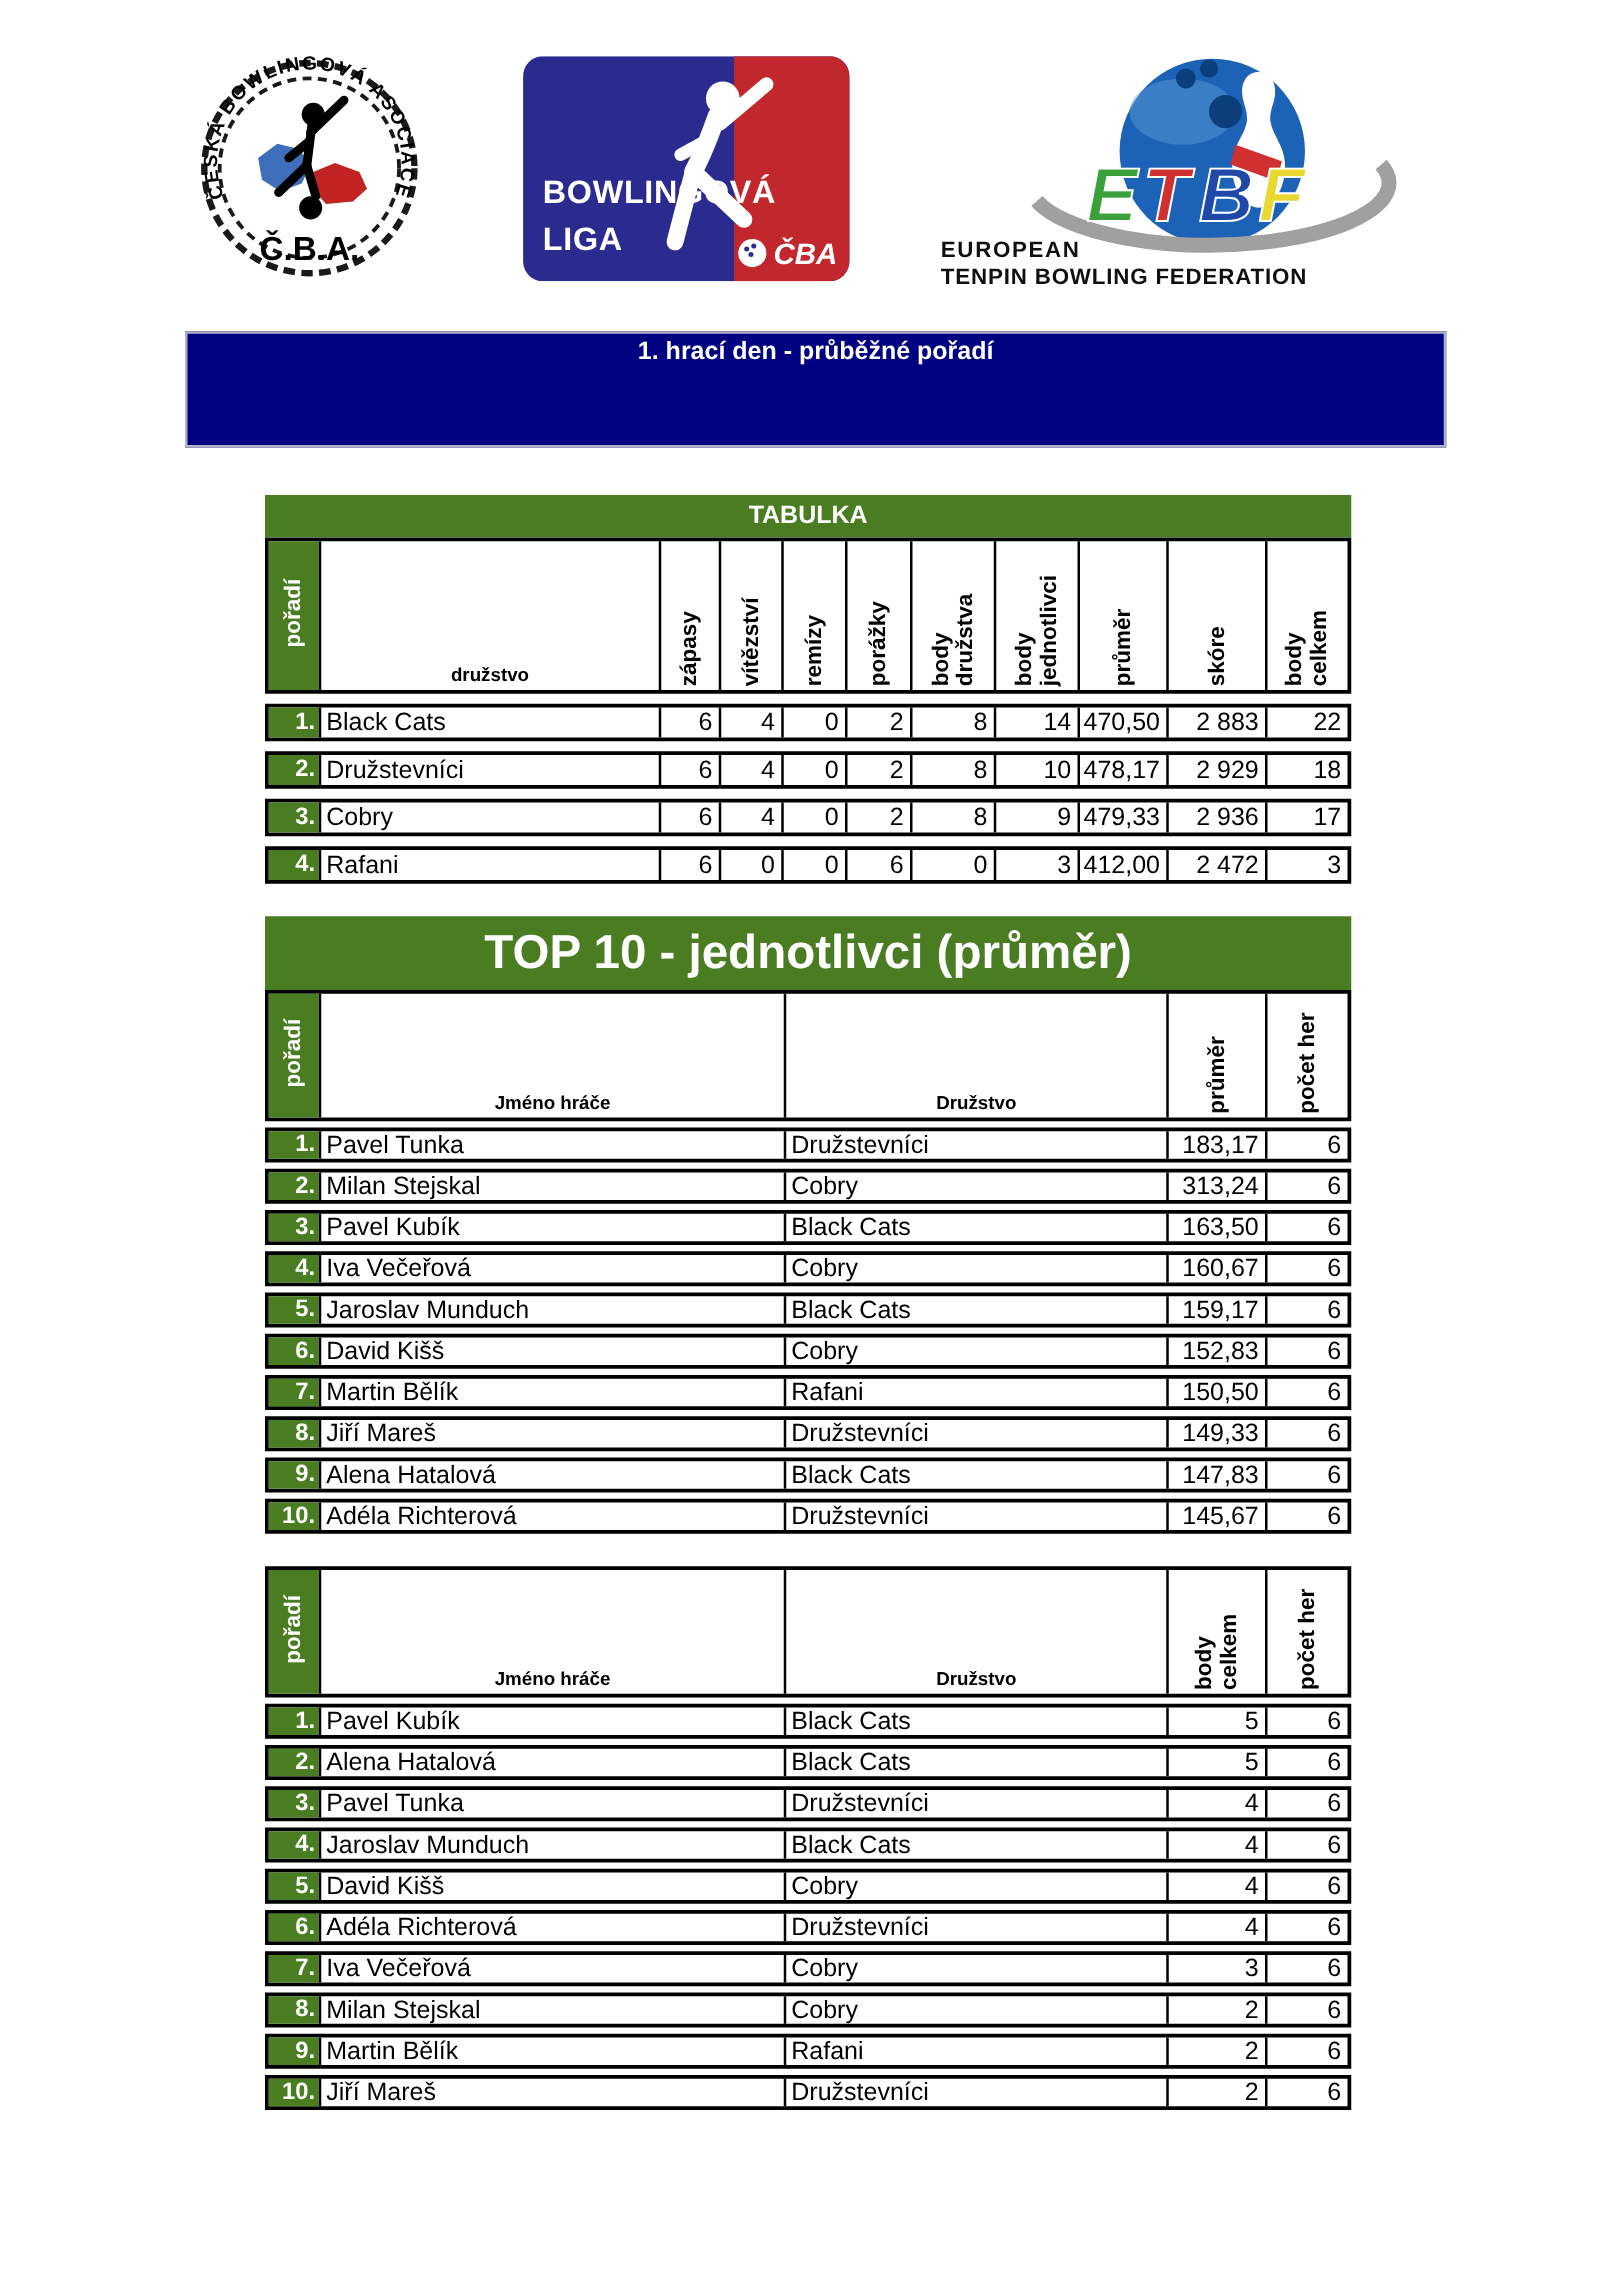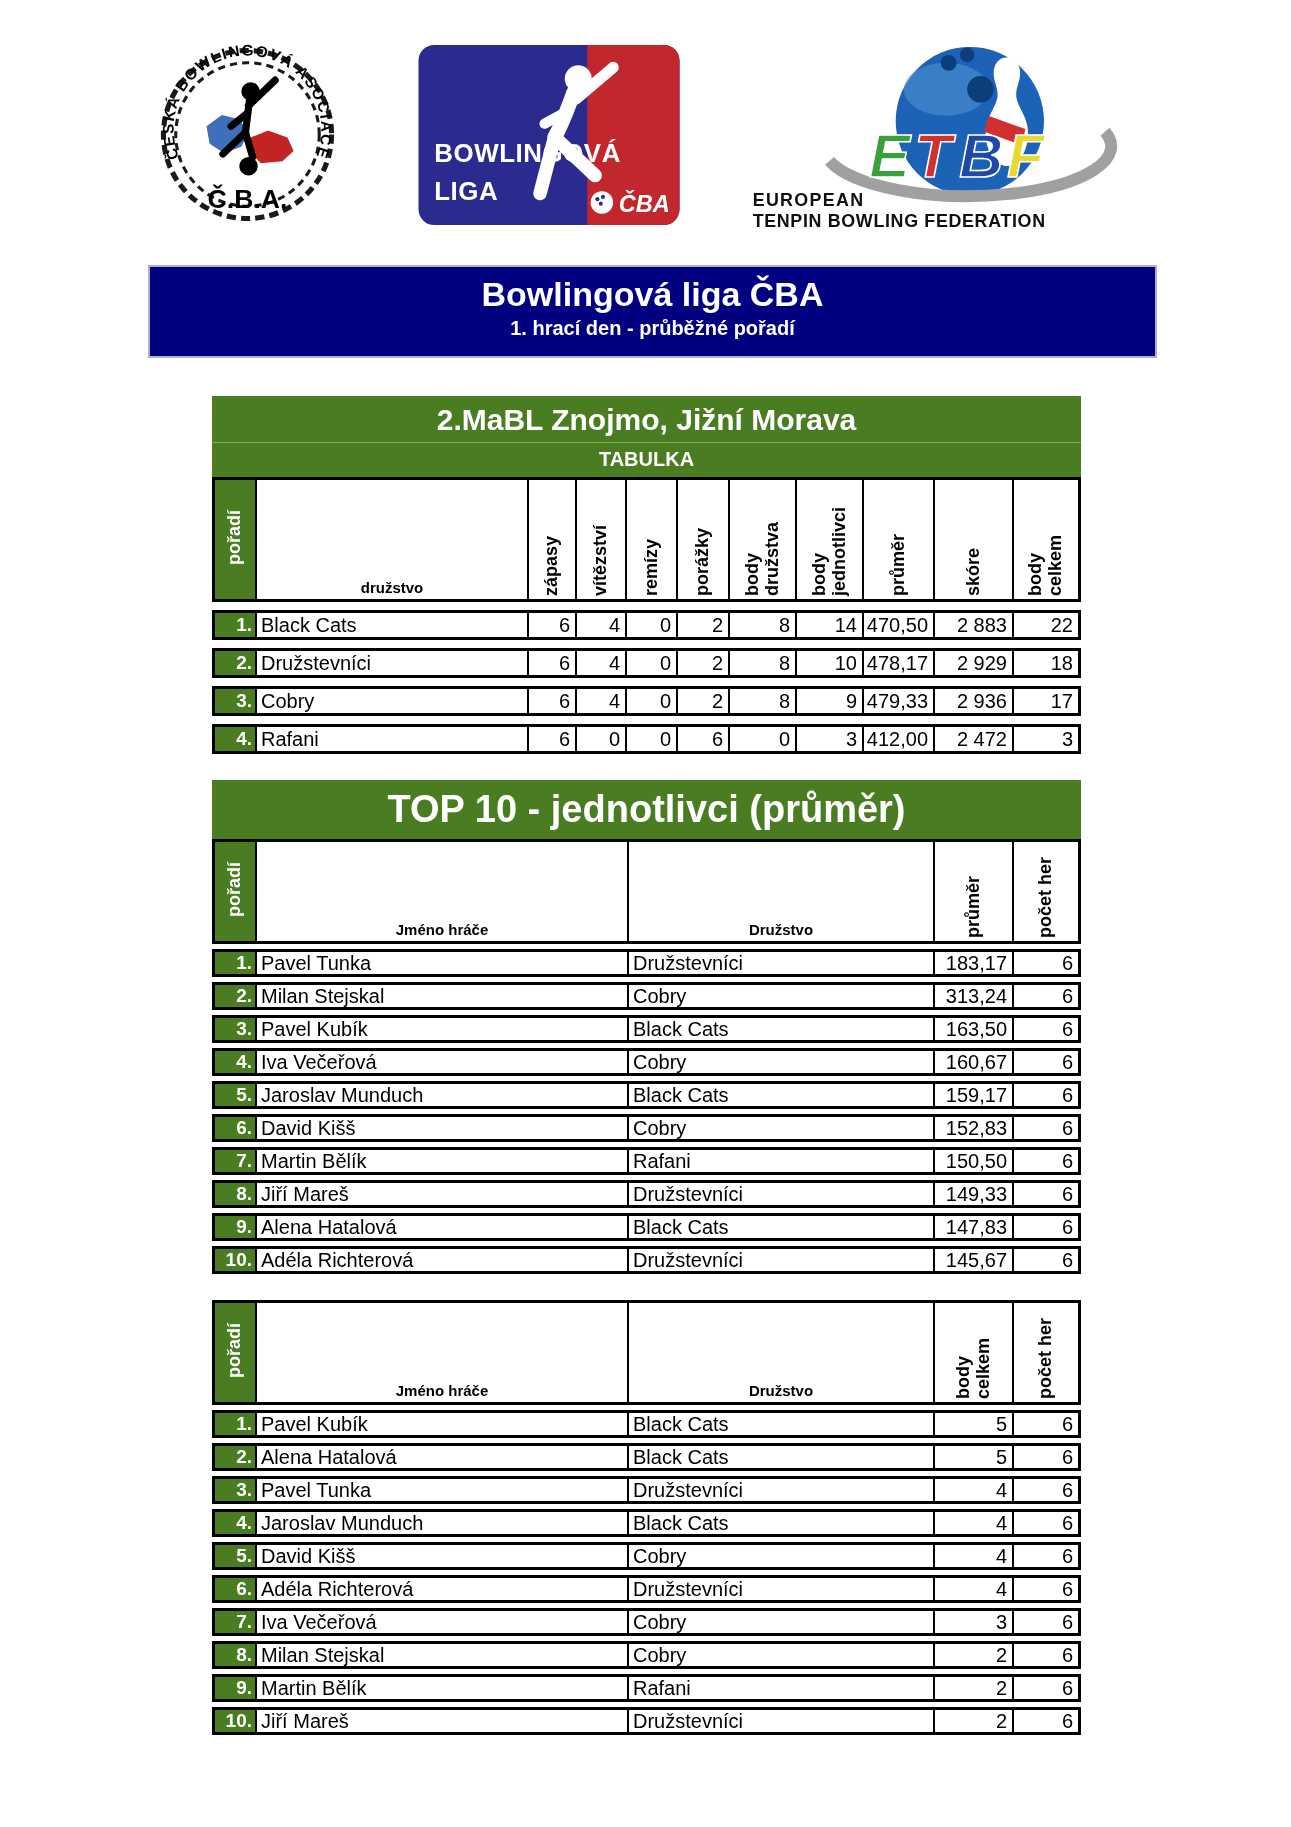--- a/index.html
+++ b/index.html
@@ -112,29 +112,27 @@
         <tspan x="126" fill="#d03030">T</tspan>
         <tspan x="160" fill="#2048a8">B</tspan>
         <tspan x="196" fill="#e8d830">F</tspan>
       </text>
       <text x="4" y="126" font-size="13.5" font-weight="bold" fill="#101010" letter-spacing="1">EUROPEAN</text>
       <text x="4" y="142" font-size="13.5" font-weight="bold" fill="#101010" letter-spacing="0.5">TENPIN BOWLING FEDERATION</text>
     </svg>
   </div>
 
   <div class="banner">
-    <div class="banner-title">Bowlingová liga ČBA</div>
     <div class="banner-sub">1. hrací den - průběžné pořadí</div>
   </div>
 
   <div class="tables">
 
     <div class="sec">
       <div class="gtitle">
-        <div class="gt-main">2.MaBL Znojmo, Jižní Morava</div>
         <div class="gt-sub">TABULKA</div>
       </div>
       <div class="grid t1 hdr1">
         <div class="c hc hg">
             <span class="vt vtw">pořadí</span>
           </div>
         <div class="c hc">
             <span class="hl">družstvo</span>
           </div>
         <div class="c hc">

